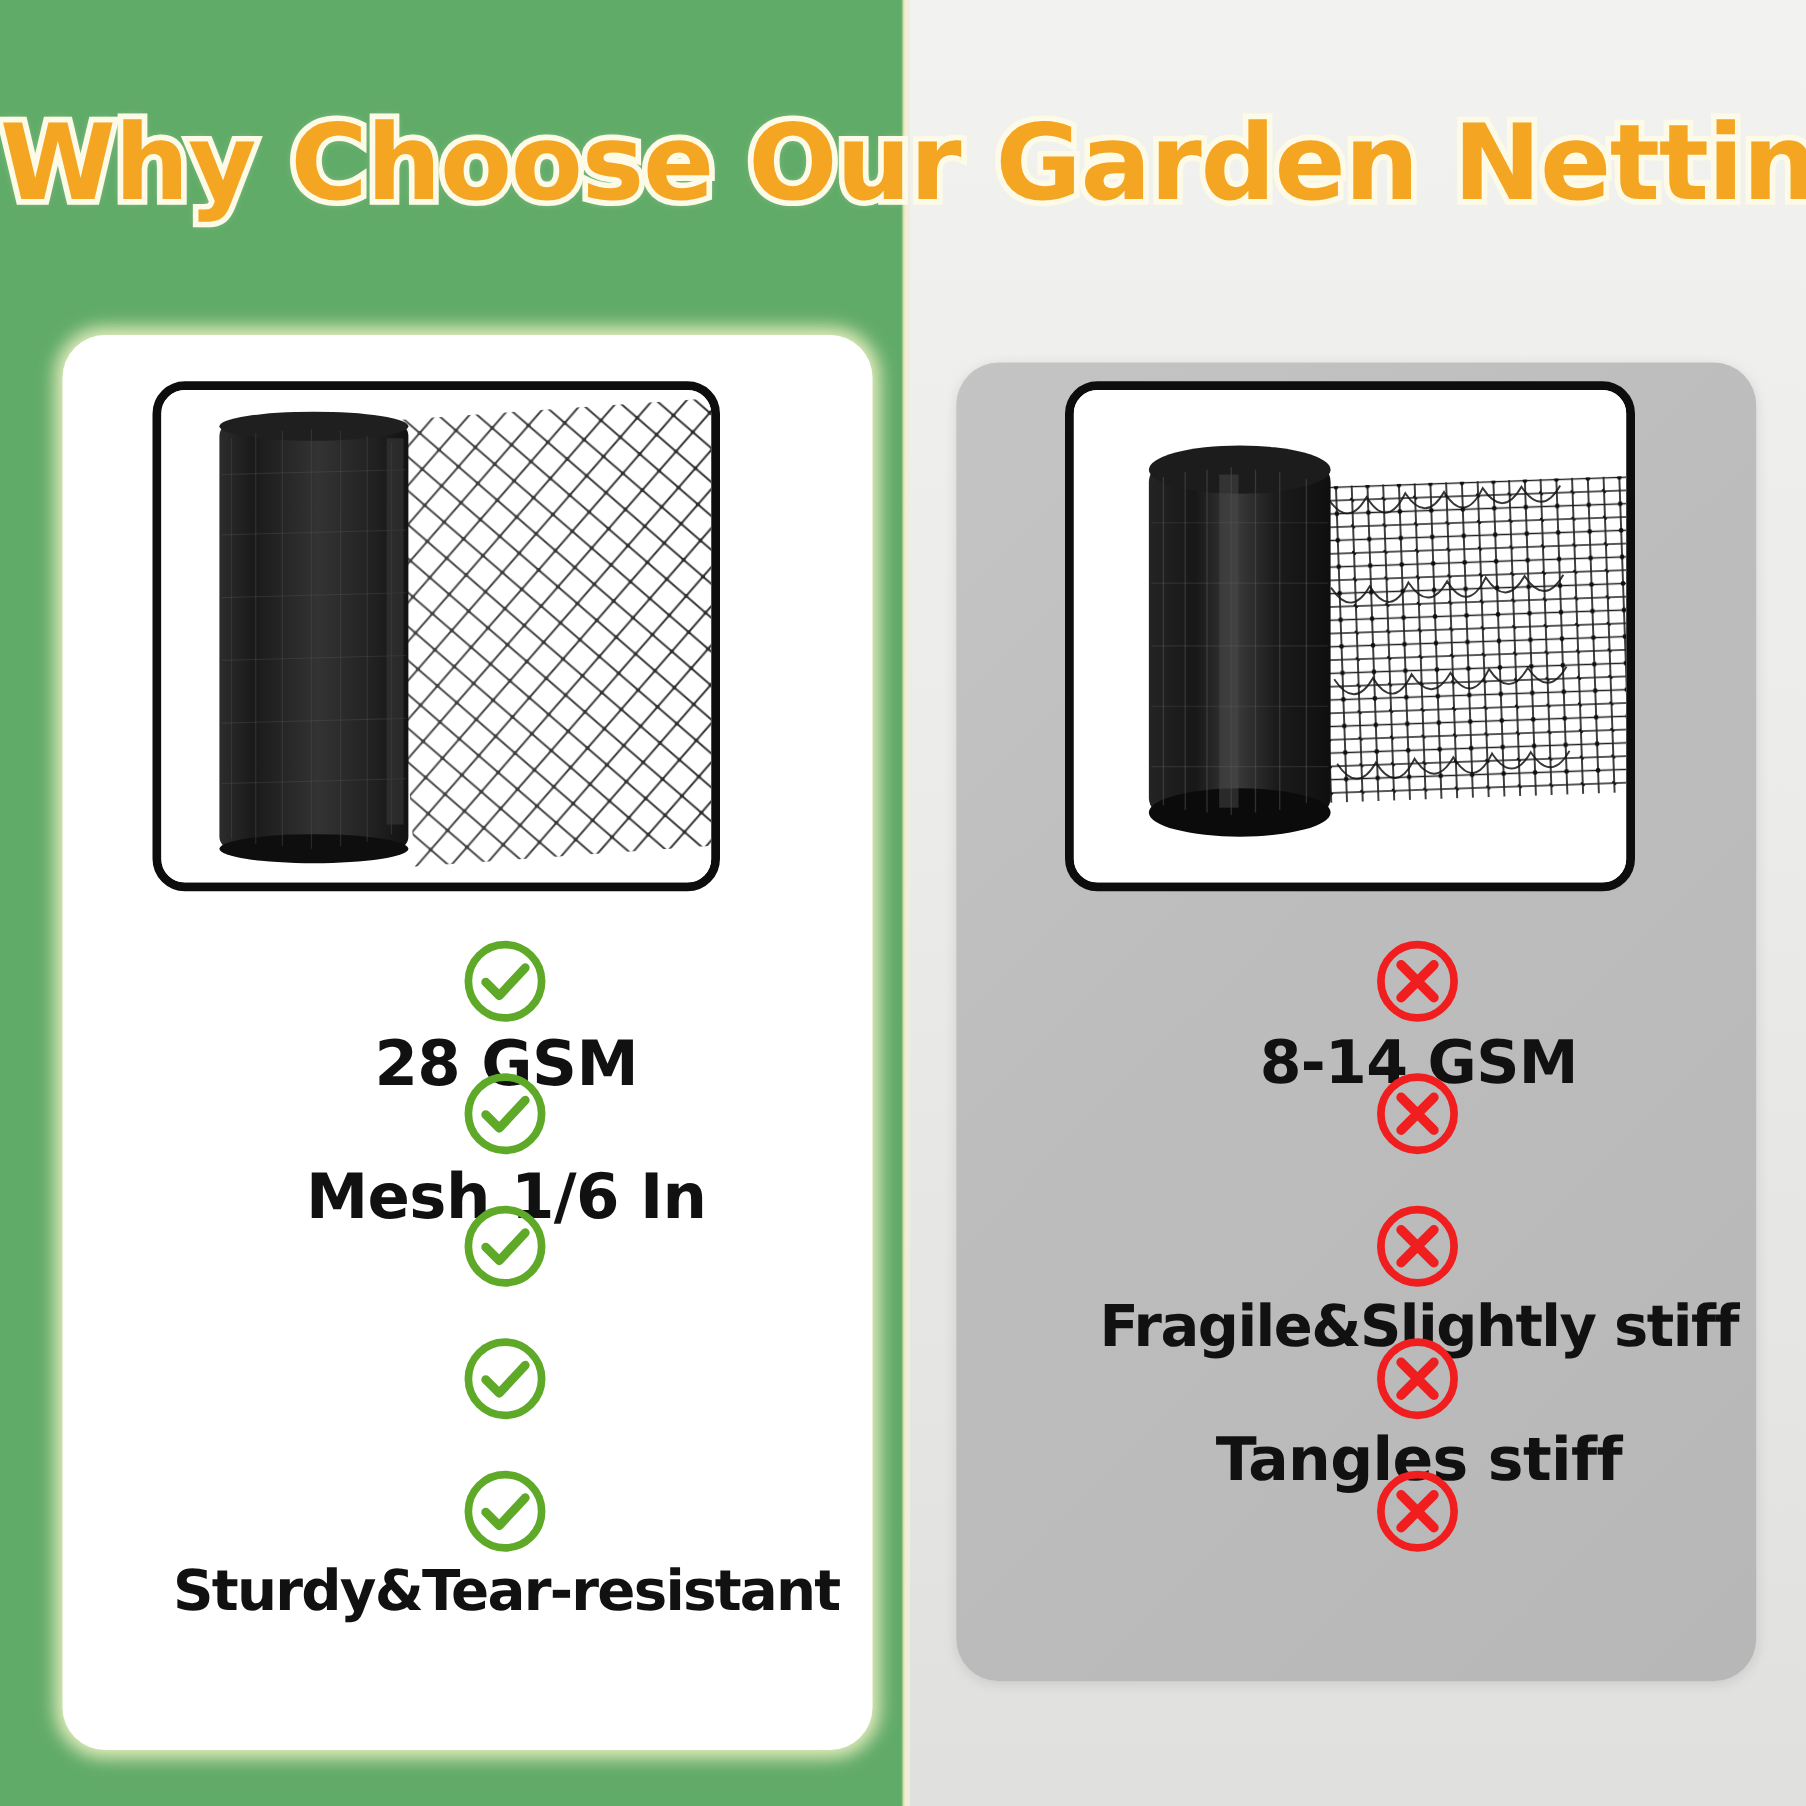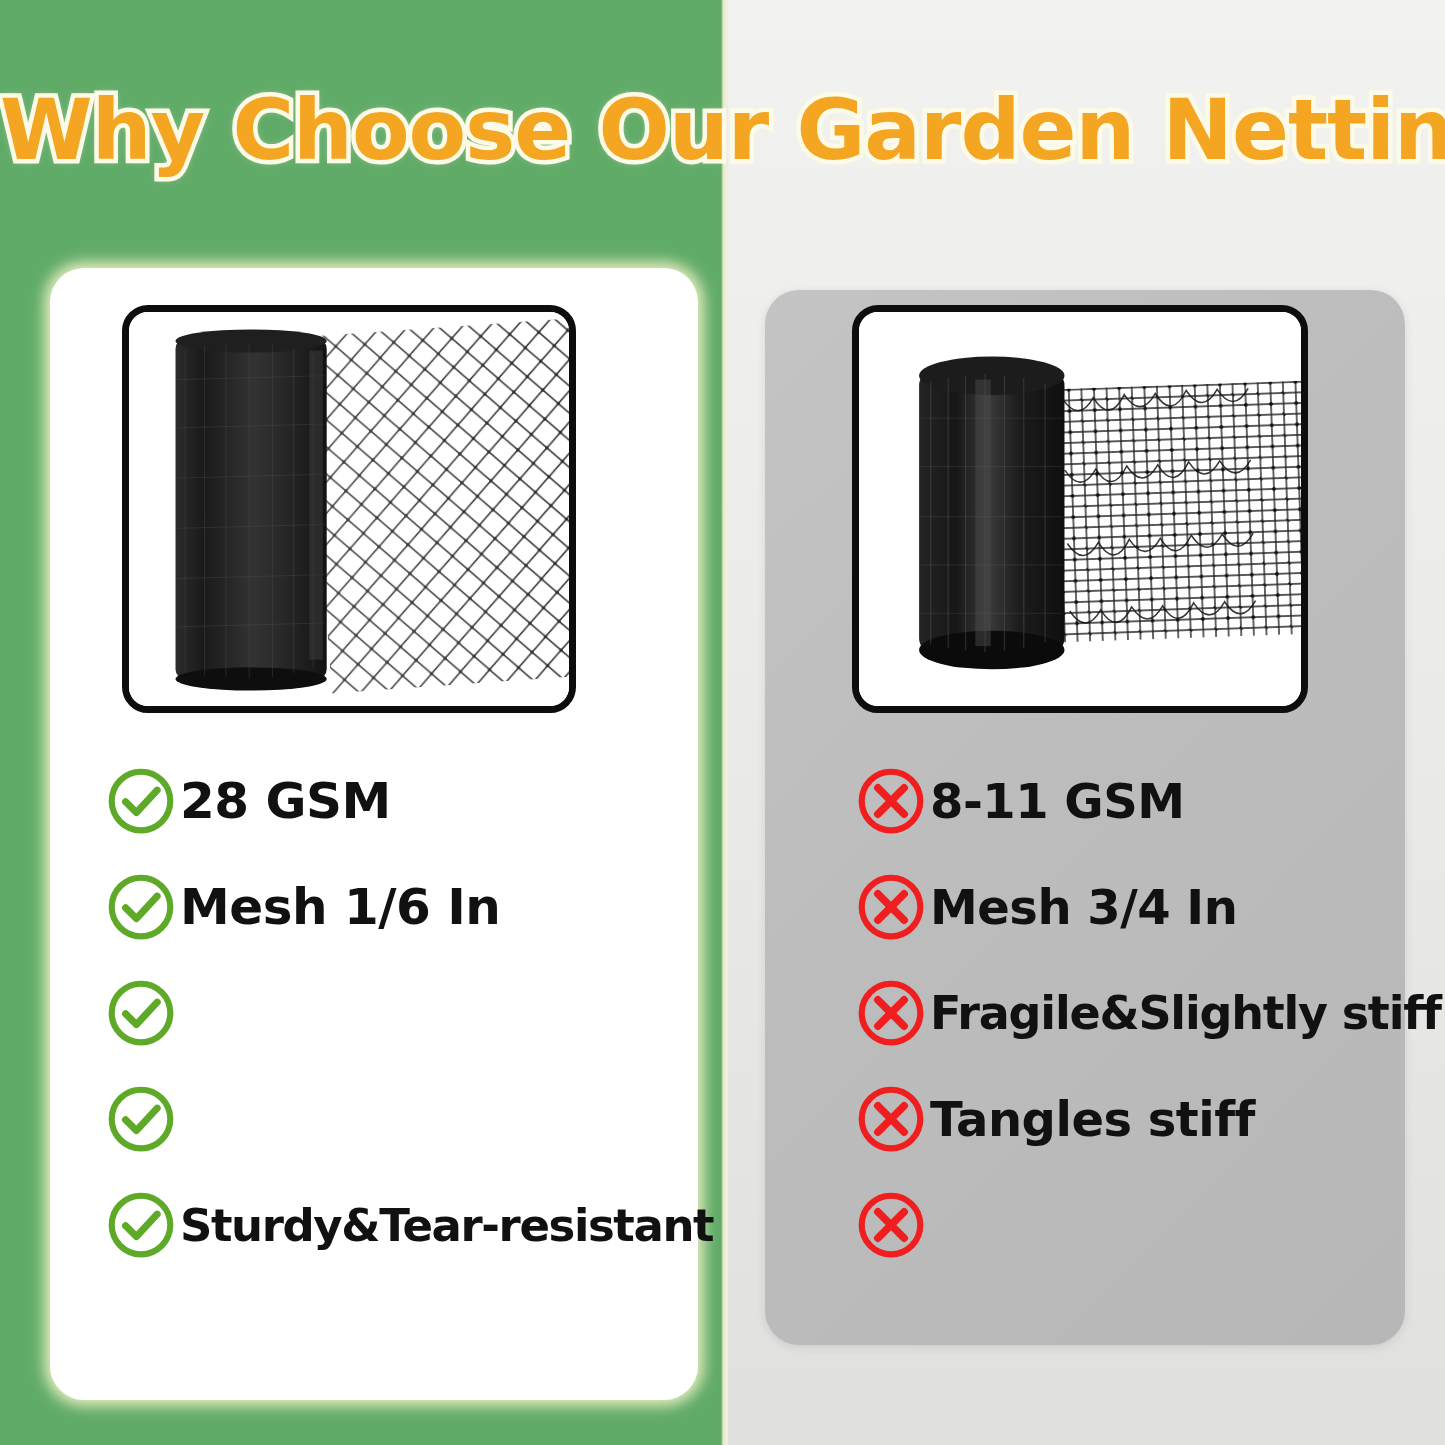--- a/index.html
+++ b/index.html
@@ -111,20 +111,21 @@
     margin: 0;
     padding: 0;
   }
   .flist-good { left: 104px; top: 748px; width: 600px; }
   .flist-bad  { left: 854px; top: 748px; width: 560px; }
 
   .fitem {
     display: flex;
     align-items: center;
     height: 106px;
+    flex-direction: column;
   }
   .ficon {
     flex: 0 0 auto;
     width: 74px; height: 74px;
     display: block;
   }
   .flabel {
     font-family: "DejaVu Sans", sans-serif;
     font-weight: 700;
     color: #111111;
@@ -293,28 +294,27 @@
       </g>
     </svg>
   </div>
 
   <ul class="flist flist-bad">
     <li class="fitem">
       <svg class="ficon" viewBox="0 0 48 48">
         <circle cx="24" cy="24" r="19" fill="none" stroke="#f01e1e" stroke-width="4"></circle>
         <path d="M15.5 15.5 L32.5 32.5 M32.5 15.5 L15.5 32.5" fill="none" stroke="#f01e1e" stroke-width="5" stroke-linecap="round"></path>
       </svg>
-      <span class="flabel">8-11 GSM</span>
-    </li>
-    <li class="fitem">
-      <svg class="ficon" viewBox="0 0 48 48">
-        <circle cx="24" cy="24" r="19" fill="none" stroke="#f01e1e" stroke-width="4"></circle>
-        <path d="M15.5 15.5 L32.5 32.5 M32.5 15.5 L15.5 32.5" fill="none" stroke="#f01e1e" stroke-width="5" stroke-linecap="round"></path>
-      </svg>
-      <span class="flabel">Mesh 3/4 In</span>
+      <span class="flabel">8-14 GSM</span>
+    </li>
+    <li class="fitem">
+      <svg class="ficon" viewBox="0 0 48 48">
+        <circle cx="24" cy="24" r="19" fill="none" stroke="#f01e1e" stroke-width="4"></circle>
+        <path d="M15.5 15.5 L32.5 32.5 M32.5 15.5 L15.5 32.5" fill="none" stroke="#f01e1e" stroke-width="5" stroke-linecap="round"></path>
+      </svg>
     </li>
     <li class="fitem">
       <svg class="ficon" viewBox="0 0 48 48">
         <circle cx="24" cy="24" r="19" fill="none" stroke="#f01e1e" stroke-width="4"></circle>
         <path d="M15.5 15.5 L32.5 32.5 M32.5 15.5 L15.5 32.5" fill="none" stroke="#f01e1e" stroke-width="5" stroke-linecap="round"></path>
       </svg>
       <span class="flabel">Fragile&amp;Slightly stiff</span>
     </li>
     <li class="fitem">
       <svg class="ficon" viewBox="0 0 48 48">

